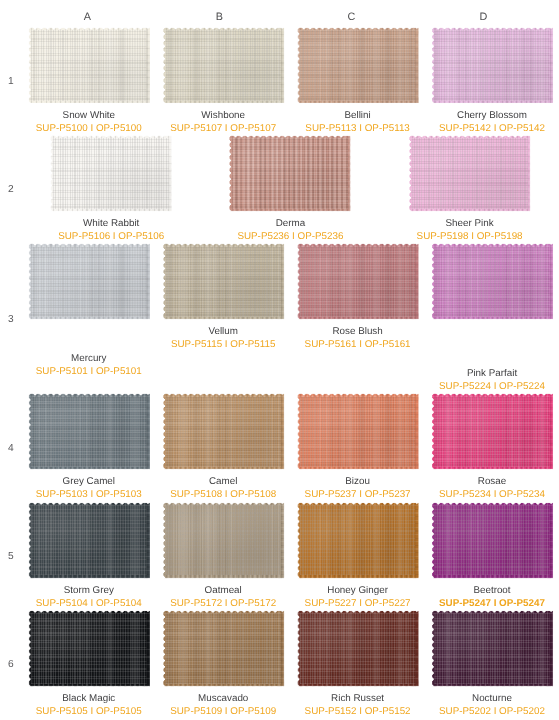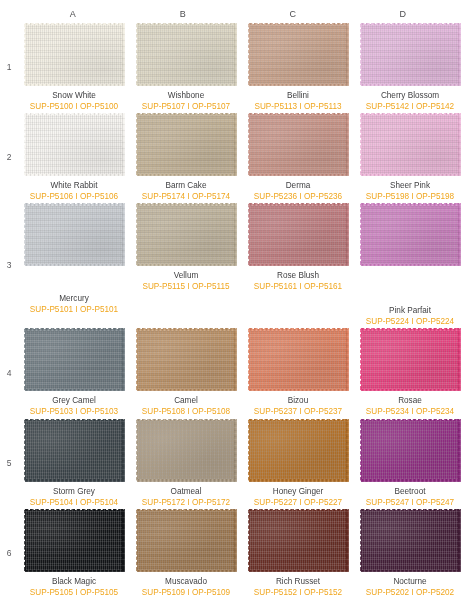--- a/index.html
+++ b/index.html
@@ -243,29 +243,20 @@
           <div class="swatch-wrap">
             <div class="swatch" style="background-color: rgb(246, 244, 240);">
                 <div class="swatch-inner"></div>
               </div>
           </div>
           <div class="swatch-name" style="color: rgb(63, 63, 65);">White Rabbit</div>
           <div class="swatch-code" style="color: rgb(240, 166, 30);">SUP-P5106 I OP-P5106</div>
         </div>
         <div class="cell">
           <div class="swatch-wrap">
-            <div class="swatch" style="background-color: rgb(194, 177, 148);">
-                <div class="swatch-inner"></div>
-              </div>
-          </div>
-          <div class="swatch-name" style="color: rgb(63, 63, 65);">Barm Cake</div>
-          <div class="swatch-code" style="color: rgb(240, 166, 30);">SUP-P5174 I OP-P5174</div>
-        </div>
-        <div class="cell">
-          <div class="swatch-wrap">
             <div class="swatch" style="background-color: rgb(200, 146, 133);">
                 <div class="swatch-inner"></div>
               </div>
           </div>
           <div class="swatch-name" style="color: rgb(63, 63, 65);">Derma</div>
           <div class="swatch-code" style="color: rgb(240, 166, 30);">SUP-P5236 I OP-P5236</div>
         </div>
         <div class="cell">
           <div class="swatch-wrap">
             <div class="swatch" style="background-color: rgb(237, 181, 216);">
@@ -392,21 +383,21 @@
           <div class="swatch-name" style="color: rgb(63, 63, 65);">Honey Ginger</div>
           <div class="swatch-code" style="color: rgb(240, 166, 30);">SUP-P5227 I OP-P5227</div>
         </div>
         <div class="cell">
           <div class="swatch-wrap">
             <div class="swatch" style="background-color: rgb(144, 44, 130);">
                 <div class="swatch-inner"></div>
               </div>
           </div>
           <div class="swatch-name" style="color: rgb(63, 63, 65);">Beetroot</div>
-          <div class="swatch-code" style="color: rgb(240, 166, 30);">SUP-P5247 I OP-P5247</div>
+          <div class="swatch-code" style="color: rgb(240, 166, 30); font-weight: bold;">SUP-P5247 I OP-P5247</div>
         </div>
       </div>
     </div>
 
     <div class="row">
       <div class="row-number">6</div>
       <div class="cells">
         <div class="cell">
           <div class="swatch-wrap">
             <div class="swatch" style="background-color: rgb(19, 21, 24);">

